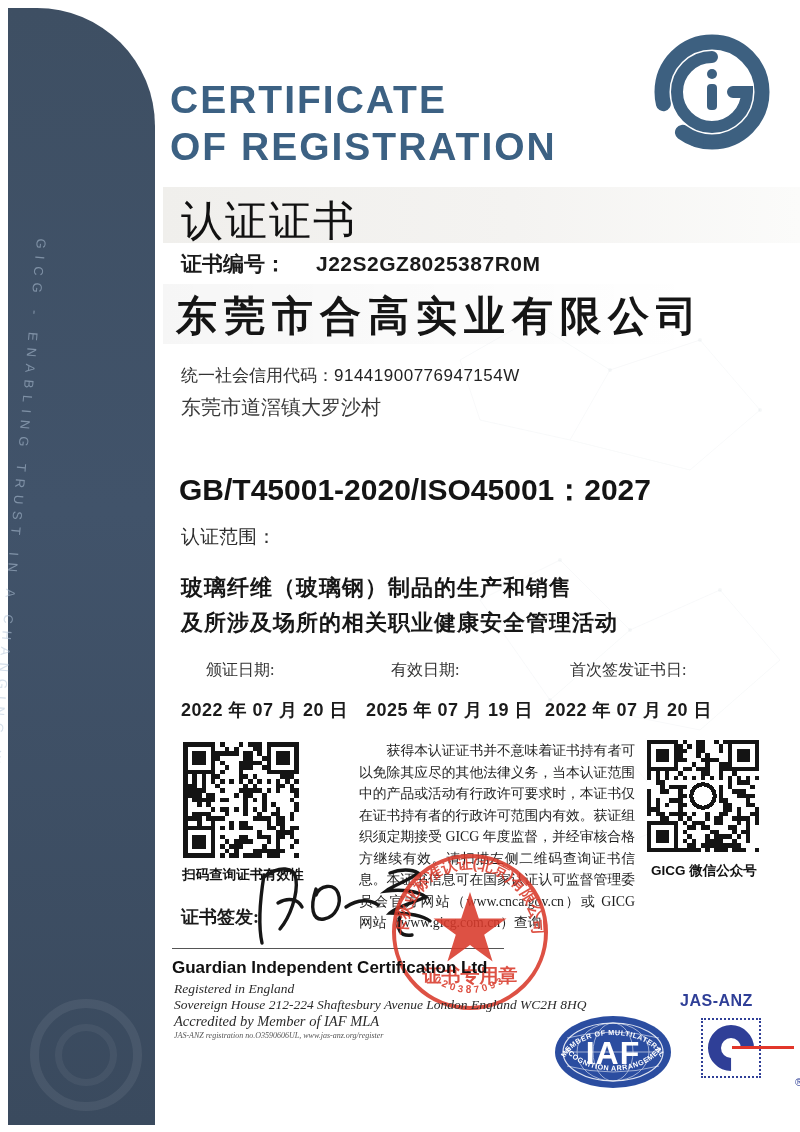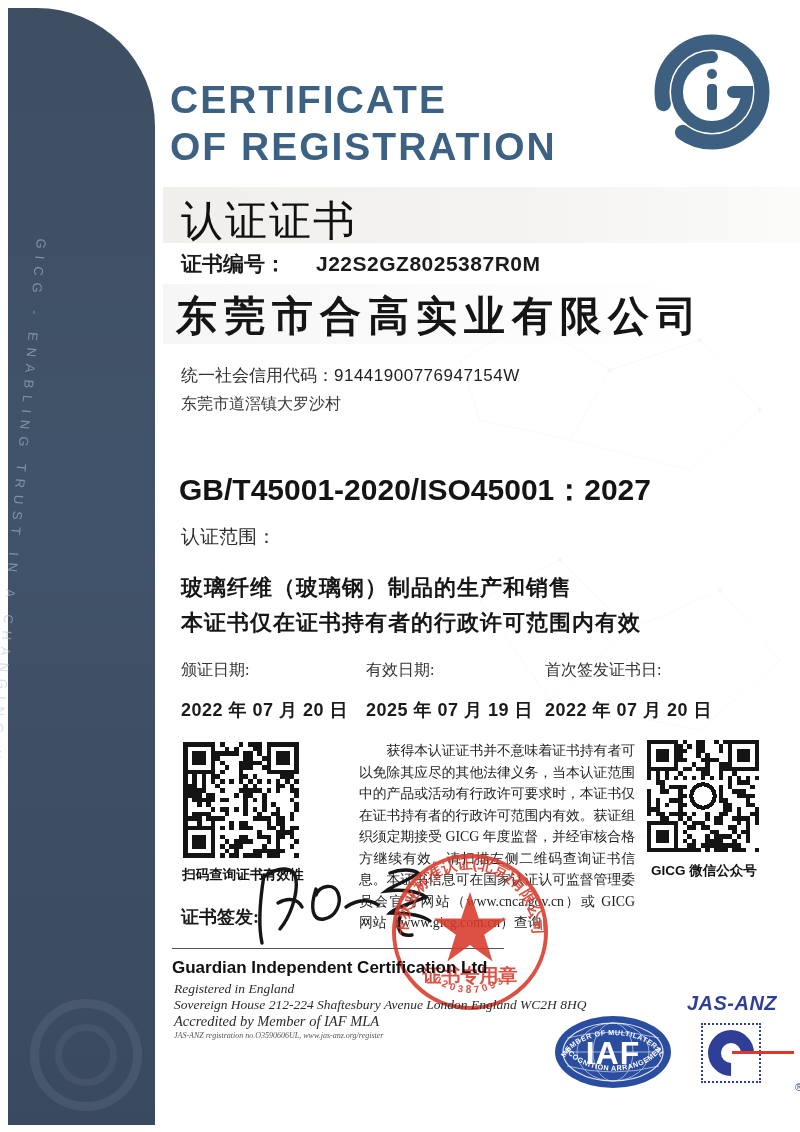--- a/index.html
+++ b/index.html
@@ -53,32 +53,32 @@
     position:absolute; left:163px; top:284px; right:0; height:60px;
     background:linear-gradient(90deg,rgba(0,0,0,0.035), rgba(0,0,0,0.0) 85%);
   }
   .company {
     position:absolute; left:176px; top:289px; font-size:41px; font-weight:600; letter-spacing:7px;
     font-family:"Liberation Serif","DejaVu Serif",serif; color:#151515;
   }
   .row-credit { position:absolute; left:181px; top:364px; font-size:17px;
     font-family:"Liberation Serif","DejaVu Serif",serif; color:#333; }
   .row-credit .val { font-family:"Liberation Sans",sans-serif; color:#222; letter-spacing:0.5px; }
-  .row-address { position:absolute; left:181px; top:394px; font-size:16px; color:#3a3a3a;
+  .row-address { position:absolute; left:181px; top:394px; font-size:20px; color:#3a3a3a;
     font-family:"Liberation Serif","DejaVu Serif",serif; }
   .row-statement { position:absolute; left:181px; top:435px; font-size:21px; color:#222;
     font-family:"Liberation Serif","DejaVu Serif",serif; }
   .row-standard { position:absolute; left:179px; top:470px; font-size:30px; font-weight:800; color:#141414; }
   .row-scopelabel { position:absolute; left:181px; top:524px; font-size:19px; color:#2e2e2e;
     font-family:"Liberation Serif","DejaVu Serif",serif; }
   .row-scope { position:absolute; left:181px; top:570px; font-size:22px; font-weight:700; color:#171717; line-height:35px; letter-spacing:1px; }
   
   .dates { position:absolute; left:181px; top:660px; right:30px; }
   .date-col { position:absolute; top:0; }
-  .date-col .lbl { font-size:16px; color:#333; font-family:"Liberation Serif","DejaVu Serif",serif; }
+  .date-col .lbl { font-size:16px; color:#333; font-family:"Liberation Serif","DejaVu Serif",serif;margin-left:25px; }
   .date-col .val { font-size:18px; font-weight:700; margin-top:17px; letter-spacing:0.5px; }
   .dc1 { left:0; } .dc2 { left:185px; } .dc3 { left:364px; }
   
   .qr { position:absolute; background:#fff; }
   .qr svg { width:100%; height:100%; display:block; }
   .qr-left  { left:183px; top:742px; width:116px; height:116px; }
   .qr-right { left:647px; top:740px; width:112px; height:112px; }
   .qr-caption { position:absolute; font-size:13.5px; font-weight:700; color:#111; }
   .cap-left  { left:170px; top:866px; width:146px; text-align:center; }
   .cap-right { left:640px; top:862px; width:128px; text-align:center; }
@@ -97,21 +97,21 @@
   .issuer-name { position:absolute; left:172px; top:958px; font-size:17px; font-weight:800; color:#101010; }
   .issuer-line { position:absolute; left:174px; font-style:italic; color:#2a2a2a;
     font-family:"Liberation Serif","DejaVu Serif",serif; }
   .il1 { top:981px; font-size:13.5px; }
   .il2 { top:997px; font-size:13.5px; }
   .il3 { top:1013px; font-size:14.5px; }
   .il4 { top:1031px; font-size:8px; color:#555; }
   
   .iaf-logo { position:absolute; left:552px; top:1012px; width:122px; height:80px; }
   .jasanz { position:absolute; left:680px; top:992px; width:104px; }
-  .jasanz-title { font-size:20px; font-weight:800; color:#2f3f97; letter-spacing:0.5px; text-align:center;font-style:italic; }
+  .jasanz-title { font-size:16px; font-weight:800; color:#2f3f97; letter-spacing:0.5px; text-align:left; }
   .jasanz-mark { position:relative; margin:6px auto 0; width:66px; height:66px; }
   .jasanz-dotbox { position:absolute; left:2px; top:2px; width:60px; height:60px; border:2px dotted #2f3f97; }
   .jasanz-c {
     position:absolute; left:9px; top:9px; width:46px; height:46px; border-radius:50%;
     border:13px solid #2f3f97; border-right-color:transparent; transform:rotate(45deg);
   }
   .jasanz-redline { position:absolute; left:33px; top:30px; width:62px; height:3px; background:#e2362a; }
   .jasanz-r { position:absolute; left:96px; top:60px; font-size:11px; color:#2f3f97; }
 </style>
 </head>
@@ -173,21 +173,21 @@
   </div>
 
   <div class="row-address">东莞市道滘镇大罗沙村</div>
 
 
   <div class="row-standard">GB/T45001-2020/ISO45001：2027</div>
 
   <div class="row-scopelabel">认证范围：</div>
   <div class="row-scope">
     <div>玻璃纤维（玻璃钢）制品的生产和销售</div>
-    <div>本证书仅在证书持有者的行政许可范围内有效</div>
+    <div>及所涉及场所的相关职业健康安全管理活动</div>
   </div>
 
   <div class="dates">
     <div class="date-col dc1">
       <div class="lbl">颁证日期:</div>
       <div class="val">2022 年 07 月 20 日</div>
     </div>
     <div class="date-col dc2">
       <div class="lbl">有效日期:</div>
       <div class="val">2025 年 07 月 19 日</div>

